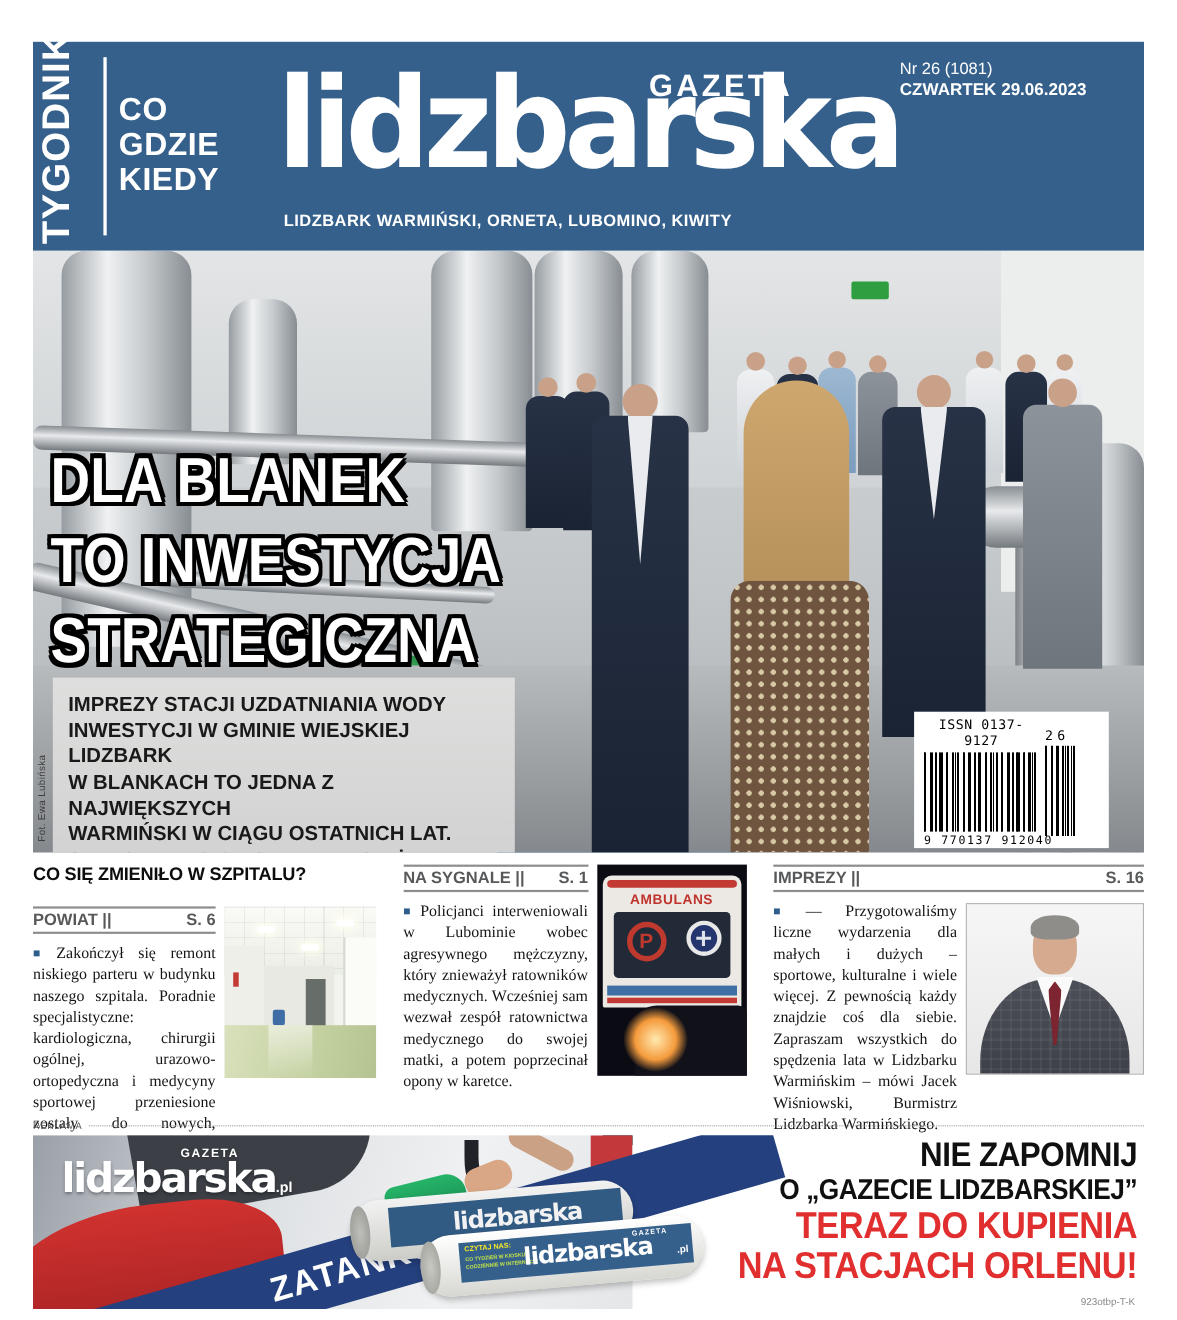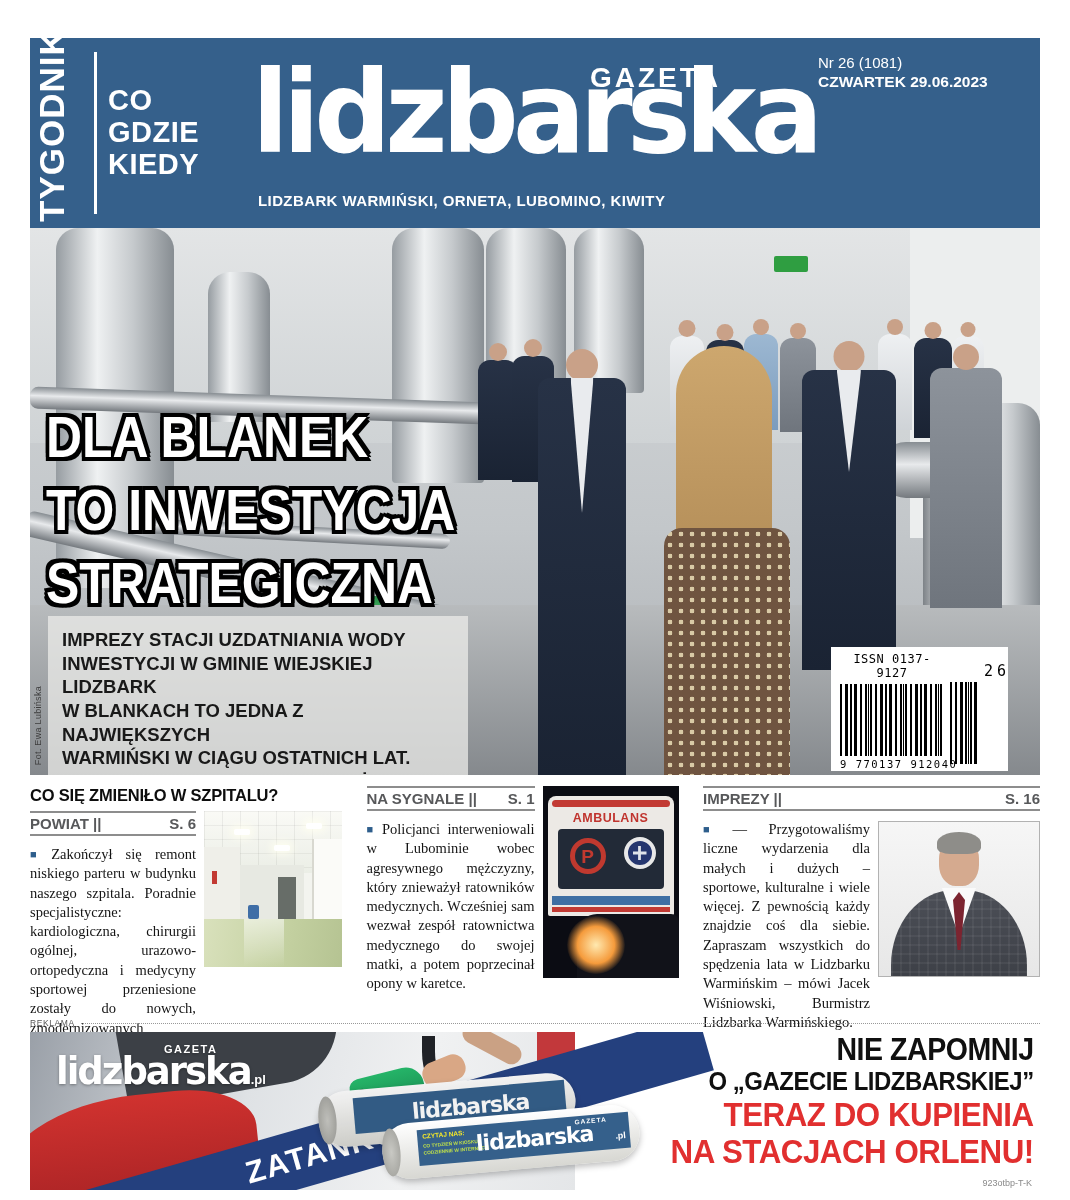--- a/index.html
+++ b/index.html
@@ -72,30 +72,30 @@
 
   .barcode-box { position:absolute; right:32px; bottom:4px; width:177px; height:124px; background:#fff; z-index:6;
     padding:5px 7px 4px 9px; }
   .bc-grid { display:grid; grid-template-columns:104px 30px; column-gap:6px; }
   .bc-issn { grid-column:1; text-align:center; font-family:"DejaVu Sans Mono", monospace; font-size:12px; letter-spacing:0.5px; color:#000; }
   .bc-bars { grid-column:1; margin-top:4px; height:72px;
     background:repeating-linear-gradient(90deg,#000 0 2px,transparent 2px 5px),
                repeating-linear-gradient(90deg,#000 0 1px,transparent 1px 7px), #fff; }
   .bc-digits { grid-column:1; font-family:"DejaVu Sans Mono", monospace; font-size:10.5px; letter-spacing:1.5px; margin-top:2px; white-space:nowrap; }
   .bc-addon { grid-column:2; grid-row:1 / span 3; padding-top:10px; }
-  .bc-addon-num { font-family:"DejaVu Sans Mono", monospace; font-size:15px; letter-spacing:4px;margin-left:34px; }
+  .bc-addon-num { font-family:"DejaVu Sans Mono", monospace; font-size:12px; letter-spacing:4px; }
   .bc-addon-bars { margin-top:2px; height:82px;
     background:repeating-linear-gradient(90deg,#000 0 2px,transparent 2px 5px),
                repeating-linear-gradient(90deg,#000 0 1px,transparent 1px 6px), #fff; }
 
   
   .teasers { position:absolute; left:30px; top:786px; width:1010px; height:228px; display:flex; justify-content:space-between; }
   .teaser { position:relative; }
   .t1 { width:312px; } .t2 { width:312px; } .t3 { width:337px; }
-  .kicker { font-size:16.5px; font-weight:bold; color:#0d0d0d; letter-spacing:-0.2px; margin-bottom:6px; }
+  .kicker { font-size:16.5px; font-weight:bold; color:#0d0d0d; letter-spacing:-0.2px; margin-bottom:19px; }
   .t-main { display:flex; gap:8px; }
   .t-left { flex:1; min-width:0; }
   .section-row { display:flex; justify-content:space-between; align-items:center; height:25px;
     border-top:2px solid #8d8d8d; border-bottom:2px solid #8d8d8d;
     color:#57585a; font-weight:bold; font-size:15px; }
   .t-body { margin-top:9px; font-family:"Liberation Serif", serif; font-size:14.5px; line-height:1.33;
     text-align:justify; color:#141414; }
   .bullet { color:#2e5e8c; font-size:11px; margin-right:5px; position:relative; top:-1px; }
   .t-photo { flex:0 0 auto; position:relative; overflow:hidden; }
 

